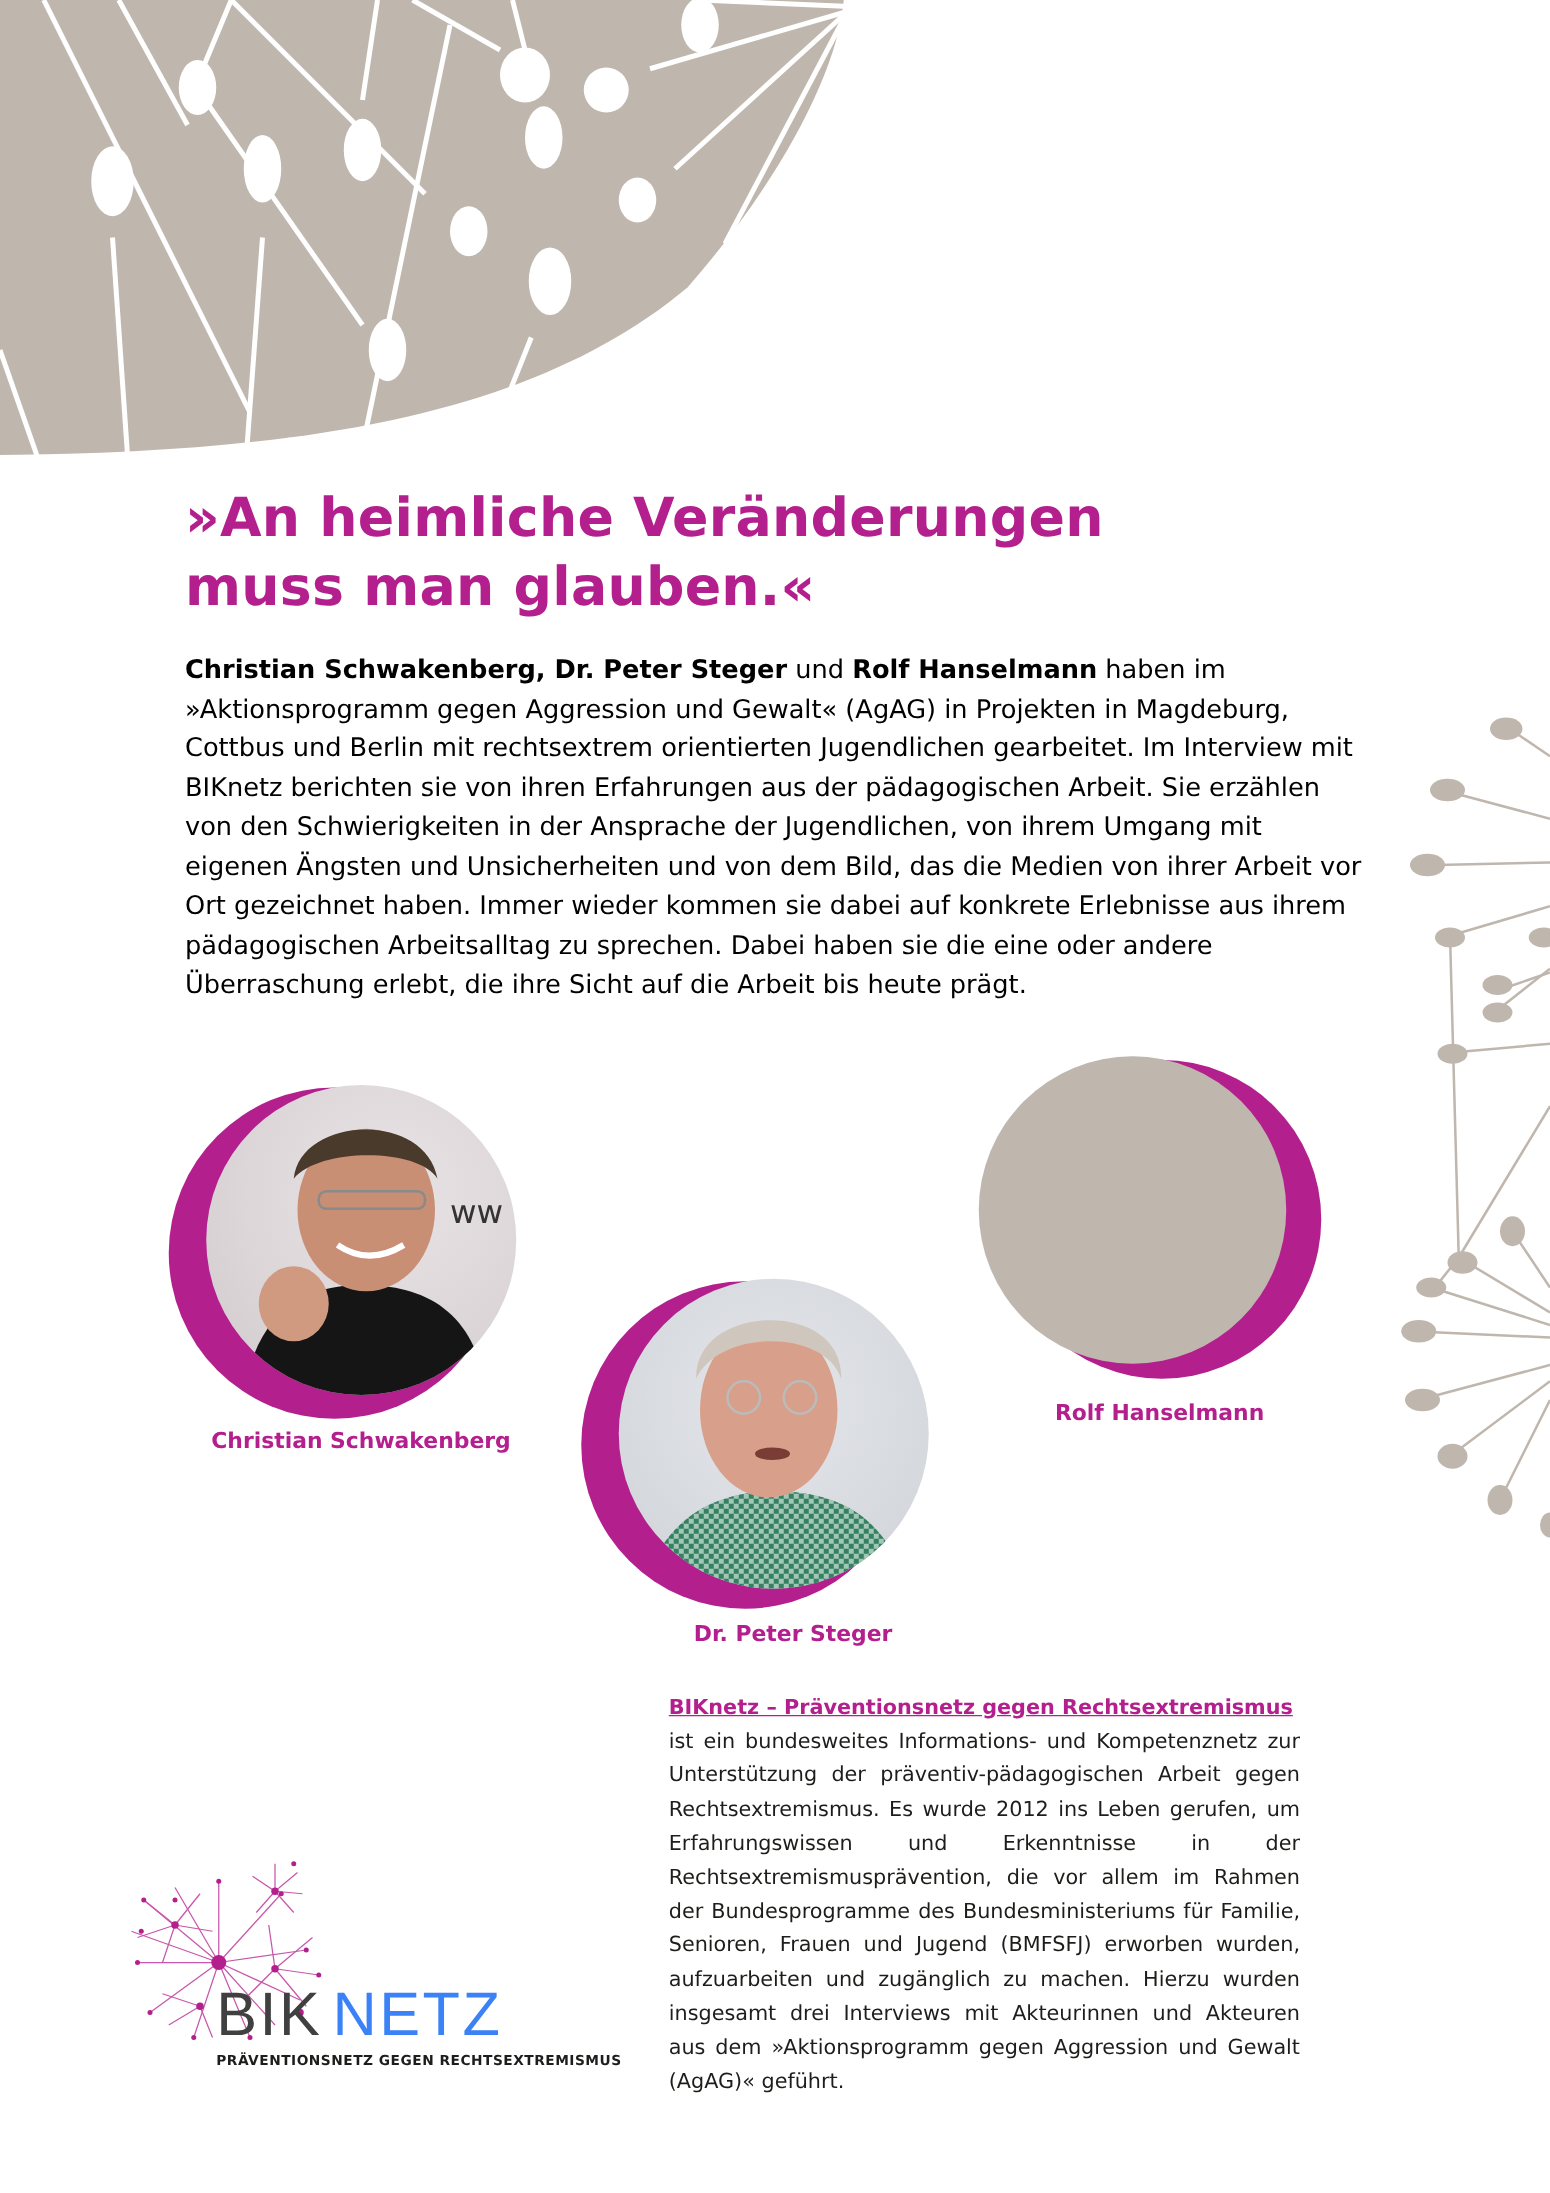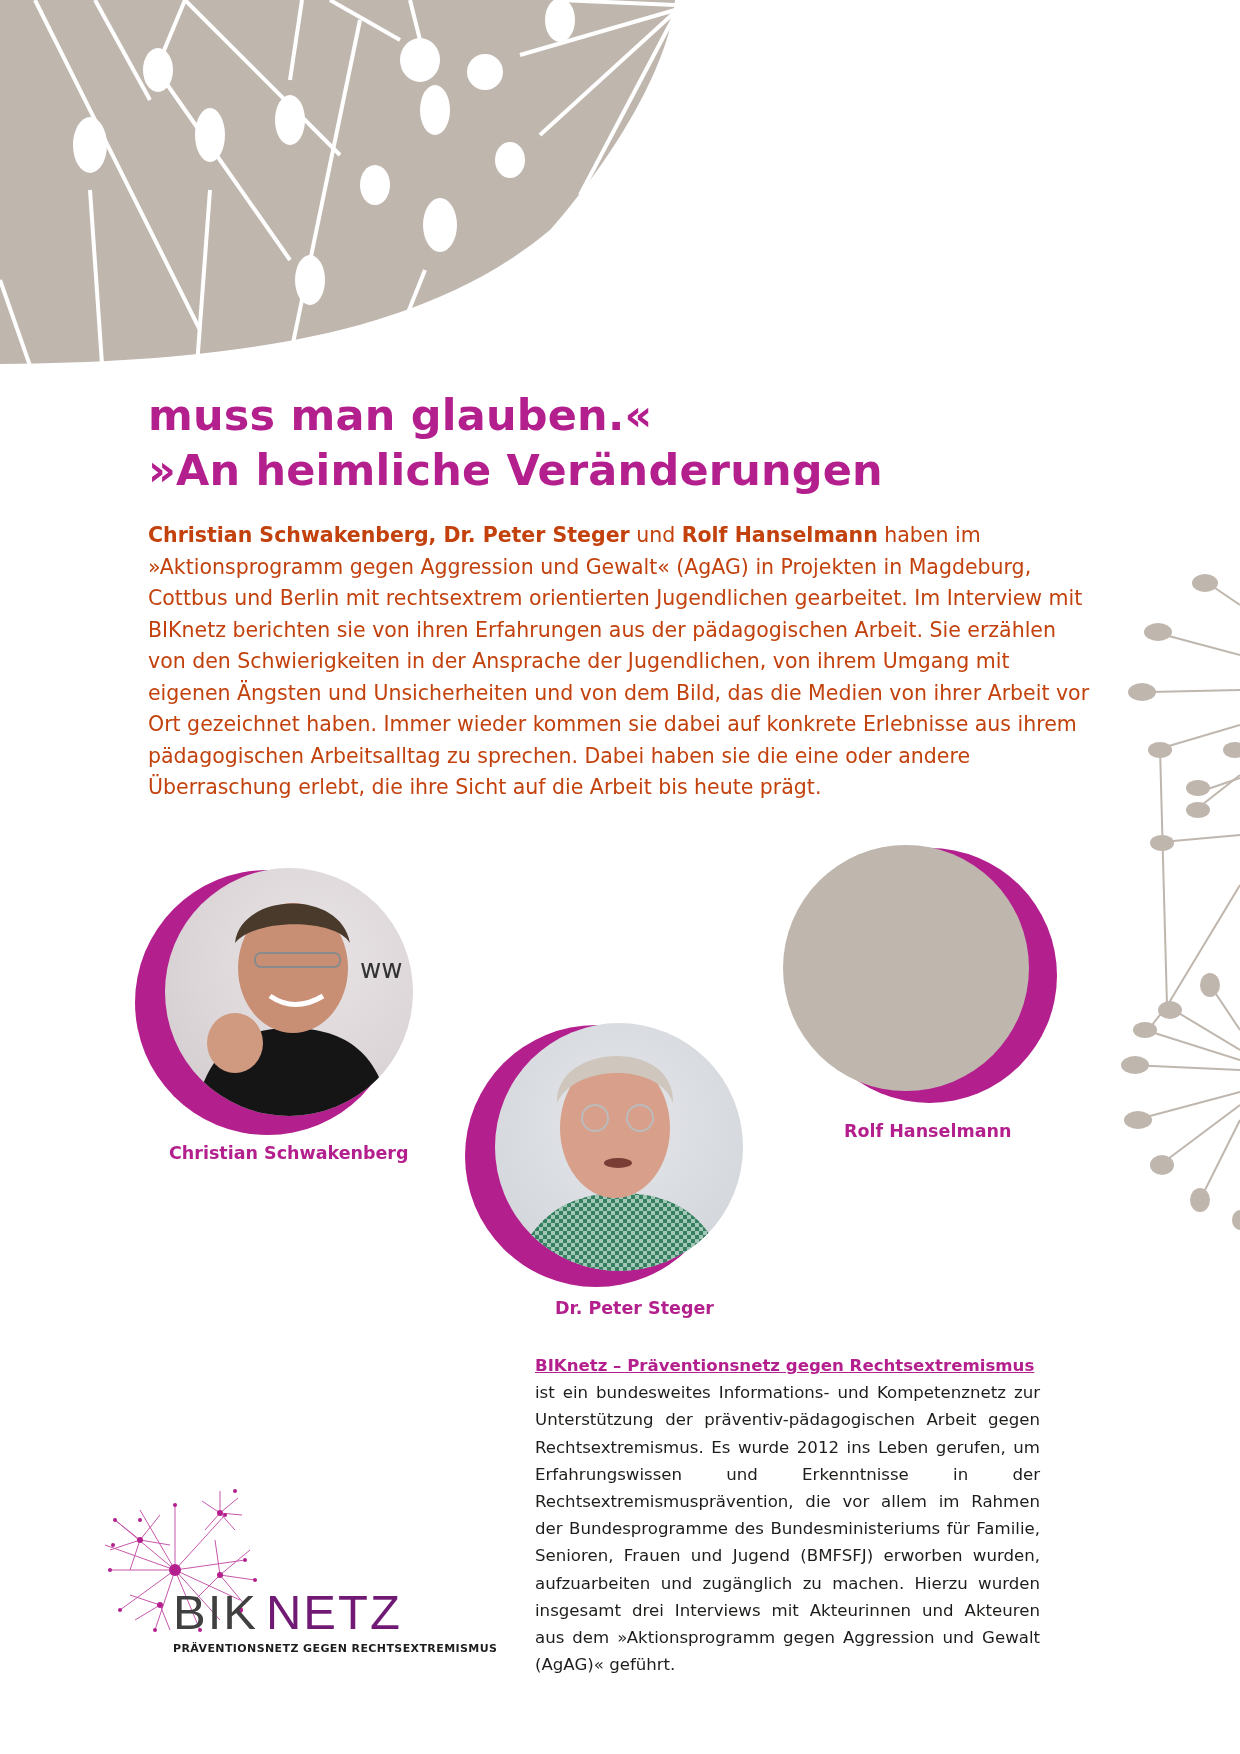--- a/index.html
+++ b/index.html
@@ -5,35 +5,35 @@
   html, body { margin:0; padding:0; background:#ffffff; }
   body { width:1240px; height:1754px; position:relative; overflow:hidden;
          font-family:"Liberation Sans", sans-serif; color:#1d1d1b; }
   .abs { position:absolute; }
   #top-deco { left:0; top:0; width:700px; height:370px; }
   #right-deco { right:0; top:560px; width:140px; height:800px; }
   .title { left:148px; top:388px; width:900px; font-family:"DejaVu Sans", sans-serif;
            font-weight:bold; font-size:43px; line-height:55px; color:#B41F8E; letter-spacing:0.2px; }
   .title span { display:block; }
   .intro { left:148px; top:520px; width:945px; font-family:"DejaVu Sans", sans-serif;
-           font-size:20.5px; line-height:31.5px; color:#c2410c; text-align:left; }
+           font-size:20.5px; line-height:31.5px; color:#000000; text-align:left; }
   .intro b { font-weight:bold; }
   .photo { position:absolute; }
   .photo .crescent { position:absolute; border-radius:50%; background:#B41F8E; }
   .photo .disc { position:absolute; border-radius:50%; overflow:hidden; }
   .name { position:absolute; font-family:"DejaVu Sans", sans-serif; font-weight:bold;
           font-size:17.5px; color:#B41F8E; white-space:nowrap; }
   .about { left:535px; top:1352px; width:505px; font-family:"DejaVu Sans", sans-serif;
            font-size:16.6px; line-height:27.2px; color:#1d1d1b; text-align:justify; }
   .about .lead { font-weight:bold; color:#B41F8E; display:block; text-align:left;text-decoration:underline; }
   .logo { left:105px; top:1485px; width:400px; height:170px; }
   .logo-word { position:absolute; left:68px; top:102px; font-family:"Liberation Sans", sans-serif;
                font-size:49px; letter-spacing:2px; line-height:50px; white-space:nowrap; }
   .logo-word .bik { color:#404040; }
-  .logo-word .netz { color:#701a75; margin-left:8px; }
+  .logo-word .netz { color:#3b82f6; margin-left:8px; }
   .logo-sub { position:absolute; left:68px; top:157px; font-family:"DejaVu Sans", sans-serif;
               font-weight:bold; font-size:11px; color:#1d1d1b; letter-spacing:0.4px; white-space:nowrap; }
 </style>
 </head>
 <body>
 
 <svg id="top-deco" class="abs" viewBox="0 0 700 370">
   <path d="M0,0 L675,0 C670,60 620,150 550,230 C430,330 250,362 0,364 Z" fill="#BFB6AE"></path>
   <g stroke="#fff" stroke-width="4" fill="none">
     <line x1="675" y1="10" x2="520" y2="55"></line>
@@ -106,22 +106,22 @@
     <ellipse cx="45" cy="470" rx="12" ry="8"></ellipse>
     <ellipse cx="35" cy="505" rx="14" ry="9"></ellipse>
     <ellipse cx="38" cy="560" rx="14" ry="9"></ellipse>
     <ellipse cx="62" cy="605" rx="12" ry="10"></ellipse>
     <ellipse cx="100" cy="640" rx="10" ry="12"></ellipse>
     <ellipse cx="140" cy="660" rx="8" ry="10"></ellipse>
   </g>
 </svg>
 
 <h1 class="abs title" style="margin:0;">
+  <span>»An heimliche Veränderungen</span>
   <span>muss man glauben.«</span>
-  <span>»An heimliche Veränderungen</span>
 </h1>
 
 <p class="abs intro" style="margin:0;">
   <b>Christian Schwakenberg, Dr. Peter Steger</b><span> und </span><b>Rolf Hanselmann</b><span> haben im »Aktionsprogramm gegen Aggression und Gewalt« (AgAG) in Projekten in Magdeburg, Cottbus und Berlin mit rechtsextrem orientierten Jugendlichen gearbeitet. Im Interview mit BIKnetz berichten sie von ihren Erfahrungen aus der pädagogischen Arbeit. Sie erzählen von den Schwierigkeiten in der Ansprache der Jugendlichen, von ihrem Umgang mit eigenen Ängsten und Unsicherheiten und von dem Bild, das die Medien von ihrer Arbeit vor Ort gezeichnet haben. Immer wieder kommen sie dabei auf konkrete Erlebnisse aus ihrem pädagogischen Arbeitsalltag zu sprechen. Dabei haben sie die eine oder andere Überraschung erlebt, die ihre Sicht auf die Arbeit bis heute prägt.</span>
 </p>
 
 <div class="photo" style="left:135px; top:870px; width:280px; height:270px;">
   <div class="crescent" style="left:0; top:0; width:265px; height:265px;"></div>
   <div class="disc" style="left:30px; top:-2px; width:248px; height:248px; background:radial-gradient(circle at 60% 35%, #e8e3e5 0%, #dcd6d8 55%, #cfc9cb 100%);text-align:center;">
     <svg width="248" height="248" viewBox="0 0 248 248">

